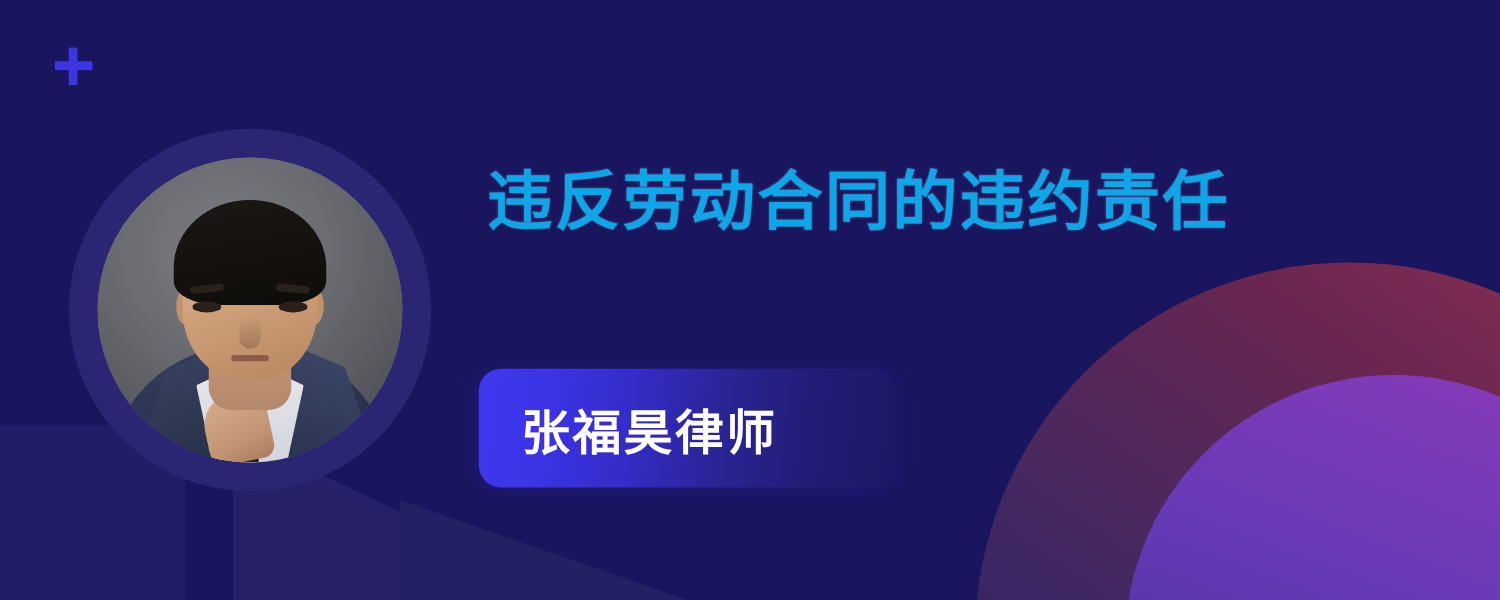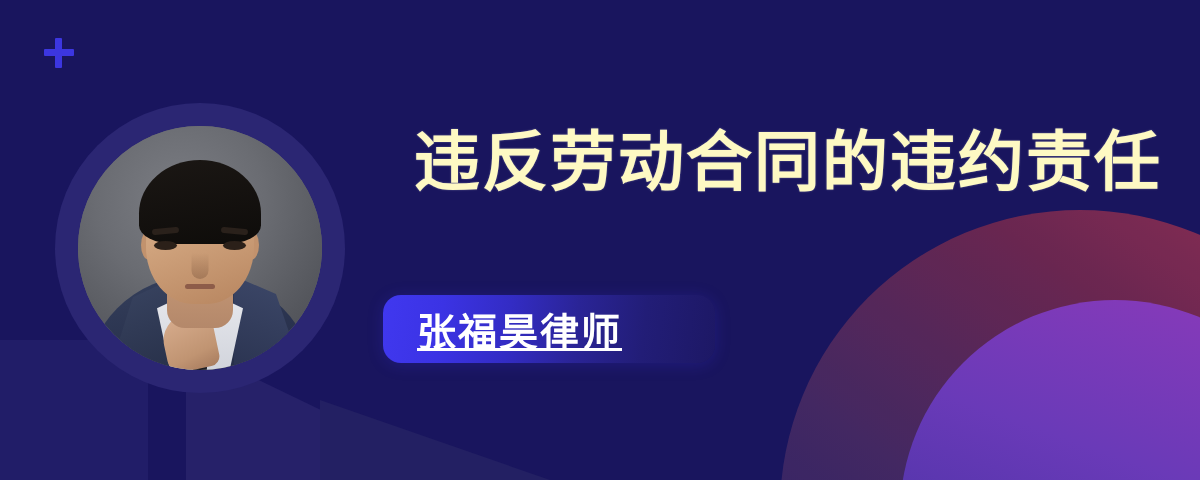--- a/index.html
+++ b/index.html
@@ -274,56 +274,54 @@
   }
 
   
   .title-block {
     position: absolute;
     left: 390px;
     top: 124px;
     width: 700px;
   }
   .title-line {
-    color: #fef9c3;
-    font-size: 66px;
+    color: #0ea5e9;
+    font-size: 52px;
     font-weight: bold;
     line-height: 76px;
     letter-spacing: 2px;
     white-space: nowrap;
     text-shadow: 0 0 2px rgba(255,255,255,0.35);
-    margin-left: 24px;
   }
 
   
   .cta-button {
     position: absolute;
     left: 383px;
     top: 295px;
     width: 332px;
-    height: 68px;
+    height: 95px;
     border: none;
     border-radius: 18px;
     padding: 0 0 0 34px;
     text-align: left;
     cursor: pointer;
     color: #ffffff;
     font-family: "Liberation Sans", "DejaVu Sans", sans-serif;
     font-size: 39px;
     font-weight: bold;
     letter-spacing: 2px;
     background: linear-gradient(97deg,
         #4038ef 0%,
         #3b33e4 18%,
         #332cc4 38%,
         #2a2496 58%,
         #221d77 78%,
         #1d1865 100%);
     box-shadow: 0 2px 16px rgba(58,50,230,0.22);
-    text-decoration: underline;
   }
 </style>
 </head>
 <body>
 
 <div class="banner">
 
   <div class="bg-layer">
     <div class="bg-base"></div>
     <div class="poly-band"></div>

